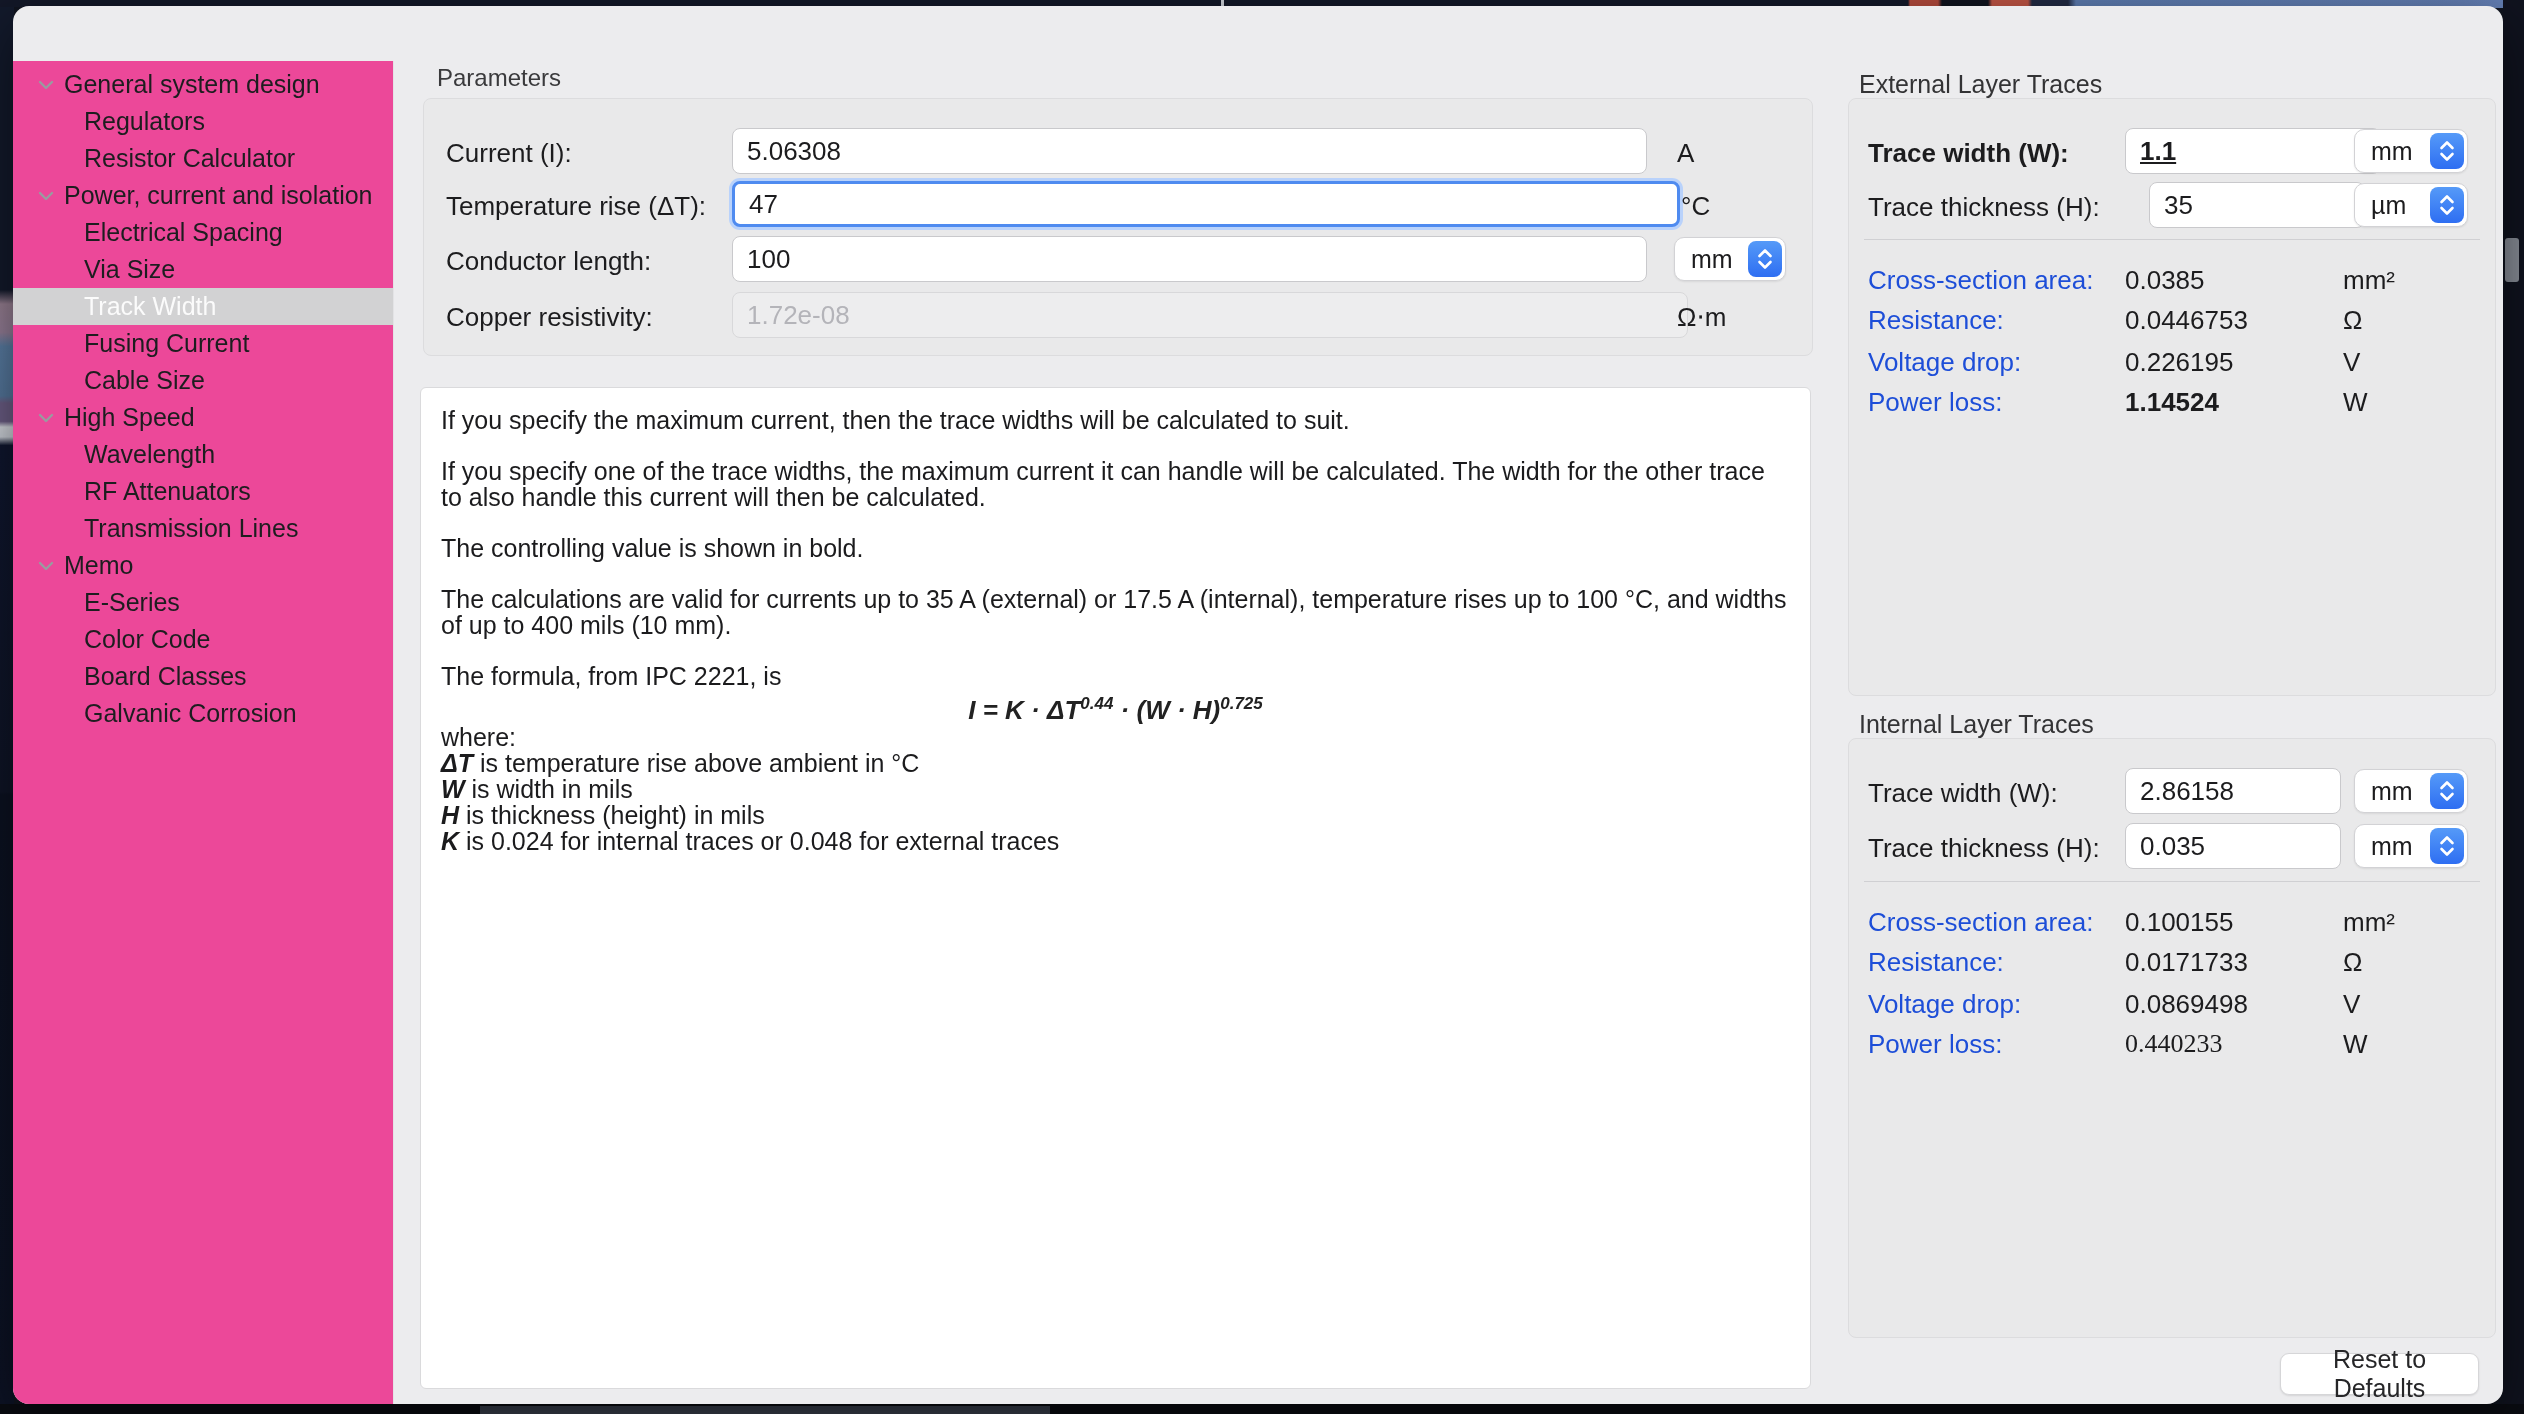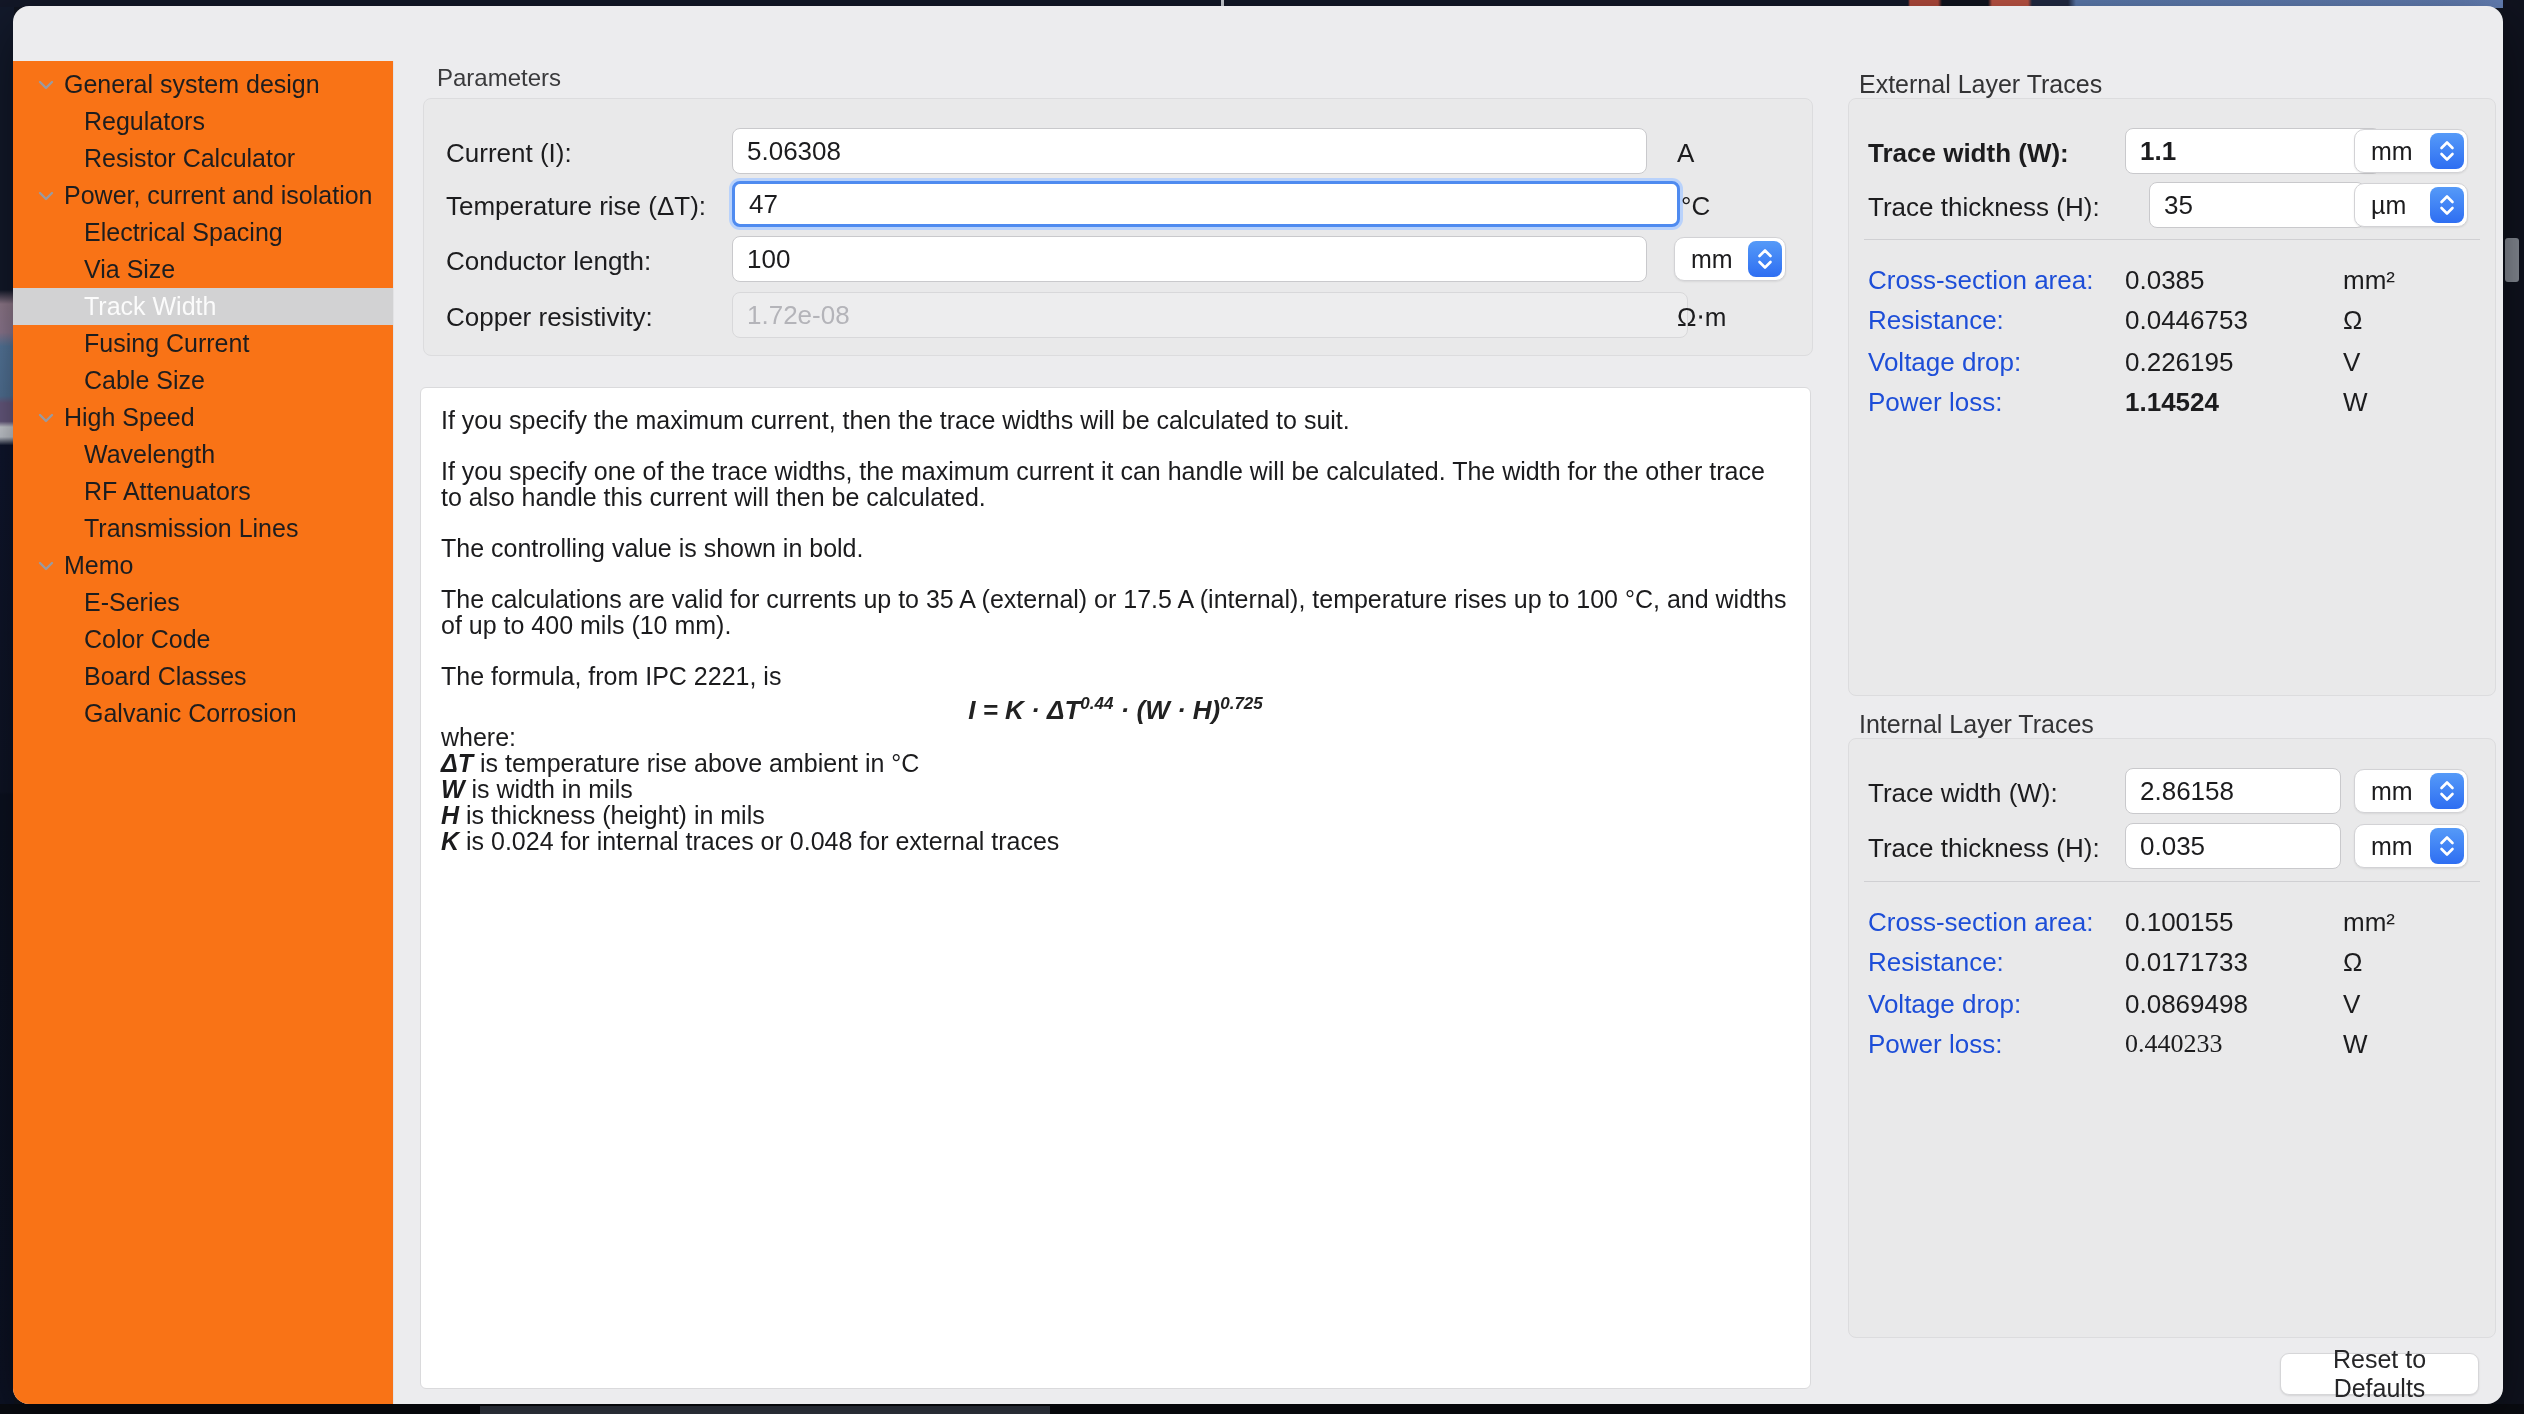--- a/index.html
+++ b/index.html
@@ -50,21 +50,21 @@
     font-size:27px;font-weight:bold;color:#373737;letter-spacing:.2px;
   }
   .tl{position:absolute;top:19px;width:22px;height:22px;border-radius:50%;box-sizing:border-box;border:1px solid rgba(0,0,0,.12);}
   .tl.red{left:29px;background:#e0564f;}
   .tl.yellow{left:68px;background:#eebb47;}
   .tl.green{left:106px;background:#57bb47;}
 
   
   .sidebar{
     position:absolute;left:0;top:55px;width:380px;height:1343px;
-    background:#f97316;border-right:1px solid #e3e3e5;
+    background:#ec4899;border-right:1px solid #e3e3e5;
   }
   .tree{position:absolute;left:0;top:5px;width:100%;}
   .tree-row{position:relative;height:37px;display:flex;align-items:center;font-size:25px;color:#1d1d1f;cursor:default;}
   .tree-row .chev{position:absolute;left:20px;top:50%;transform:translateY(-50%);display:flex;}
   .tree-row.parent .lbl{margin-left:51px;}
   .tree-row.child .lbl{margin-left:71px;}
   .tree-row.selected{background:#d2d2d3;color:#fbfbfb;}
   .flabel{position:absolute;font-size:26px;color:#1c1c1e;white-space:nowrap;}
   .funit{position:absolute;font-size:26px;color:#1c1c1e;white-space:nowrap;}
   .section-label{position:absolute;font-size:24px;color:#3a3a3c;white-space:nowrap;}
@@ -259,21 +259,21 @@
     <p class="where-item"><span class="sym">ΔT</span><span> is temperature rise above ambient in °C</span></p>
     <p class="where-item"><span class="sym">W</span><span> is width in mils</span></p>
     <p class="where-item"><span class="sym">H</span><span> is thickness (height) in mils</span></p>
     <p class="where-item"><span class="sym">K</span><span> is 0.024 for internal traces or 0.048 for external traces</span></p>
   </div>
 
   <div class="panel-title" style="left:1846px;top:64px;">External Layer Traces</div>
   <div class="groupbox" style="left:1835px;top:92px;width:648px;height:598px;"></div>
 
   <div class="plabel bold" style="left:1855px;top:132px;">Trace width (W):</div>
-  <input class="field bold" style="left: 2112px; top: 122px; width: 256px;" value="1.1">
+  <input class="field bold" style="left: 2112px; top: 122px; width: 256px; text-decoration: underline;" value="1.1">
   <div class="unitbox" style="left:2341px;top:123px;width:114px;">
     <span class="utext">mm</span>
     <span class="stepper">
       <svg width="20" height="26" viewBox="0 0 20 26">
           <path d="M4.5 10 L10 4.5 L15.5 10" fill="none" stroke="#ffffff" stroke-width="2.6" stroke-linecap="round" stroke-linejoin="round"></path>
           <path d="M4.5 16 L10 21.5 L15.5 16" fill="none" stroke="#ffffff" stroke-width="2.6" stroke-linecap="round" stroke-linejoin="round"></path>
         </svg>
     </span>
   </div>
 

